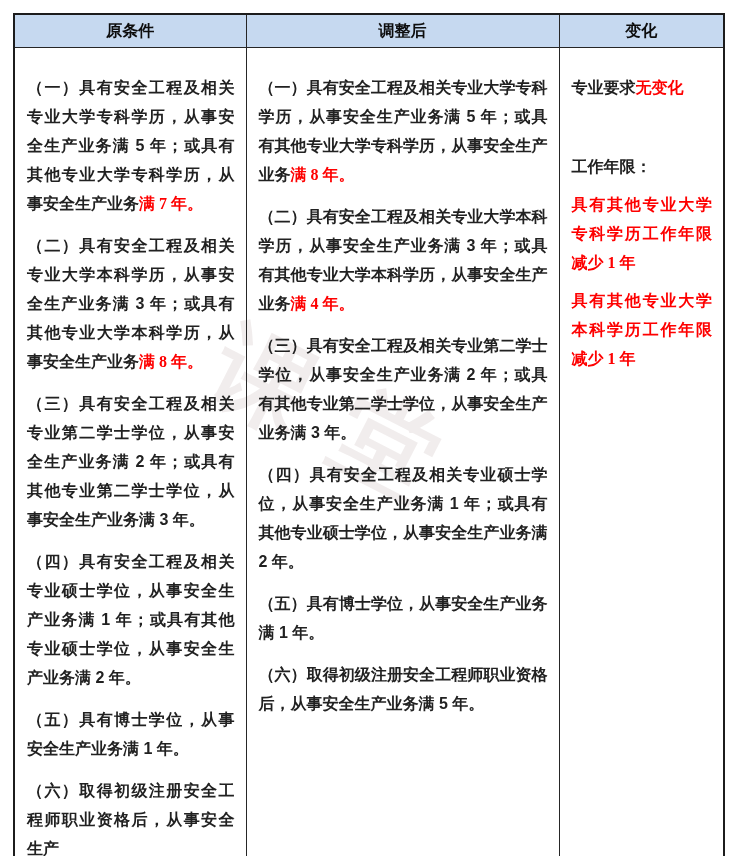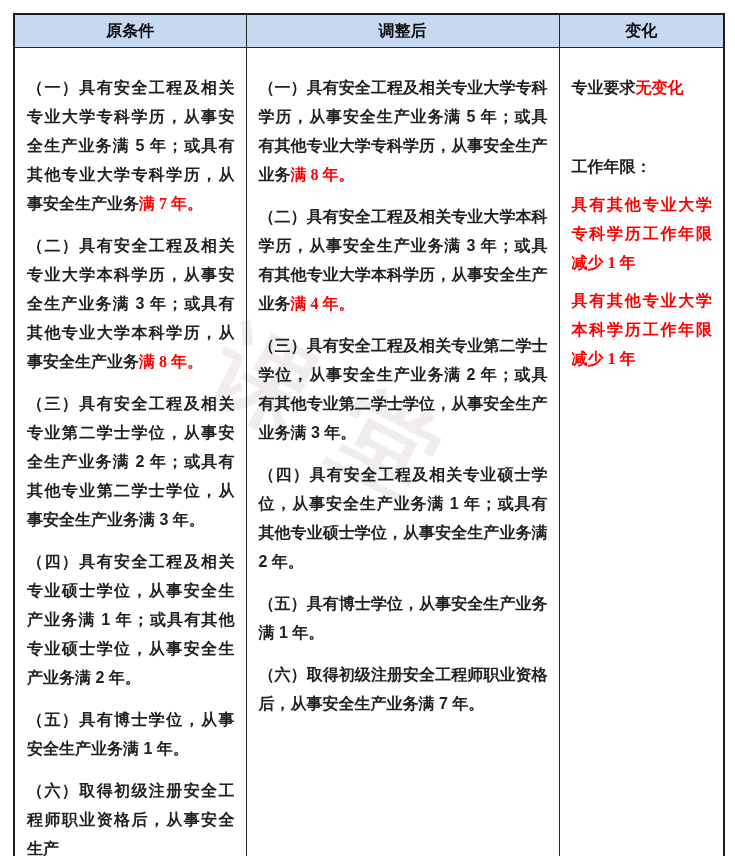--- a/index.html
+++ b/index.html
@@ -103,21 +103,21 @@
               <p class="para"><span>（四）具有安全工程及相关专业硕士学位，从事安全生产业务满 1 年；或具有其他专业硕士学位，从事安全生产业务满 2 年。</span></p>
               <p class="para"><span>（五）具有博士学位，从事安全生产业务满 1 年。</span></p>
               <p class="para"><span>（六）取得初级注册安全工程师职业资格后，从事安全生产</span></p>
             </td>
           <td>
               <p class="para"><span>（一）具有安全工程及相关专业大学专科学历，从事安全生产业务满 5 年；或具有其他专业大学专科学历，从事安全生产业务</span><span class="red">满 8 年。</span></p>
               <p class="para"><span>（二）具有安全工程及相关专业大学本科学历，从事安全生产业务满 3 年；或具有其他专业大学本科学历，从事安全生产业务</span><span class="red">满 4 年。</span></p>
               <p class="para"><span>（三）具有安全工程及相关专业第二学士学位，从事安全生产业务满 2 年；或具有其他专业第二学士学位，从事安全生产业务满 3 年。</span></p>
               <p class="para"><span>（四）具有安全工程及相关专业硕士学位，从事安全生产业务满 1 年；或具有其他专业硕士学位，从事安全生产业务满 2 年。</span></p>
               <p class="para"><span>（五）具有博士学位，从事安全生产业务满 1 年。</span></p>
-              <p class="para"><span>（六）取得初级注册安全工程师职业资格后，从事安全生产业务满 7 年。</span></p>
+              <p class="para"><span>（六）取得初级注册安全工程师职业资格后，从事安全生产业务满 5 年。</span></p>
             </td>
           <td class="changes-cell">
               <p class="para"><span>专业要求</span><span class="red">无变化</span></p>
               <p class="para gap-top"><span>工作年限：</span></p>
               <p class="para"><span class="red">具有其他专业大学专科学历工作年限减少 1 年</span></p>
               <p class="para"><span class="red">具有其他专业大学本科学历工作年限减少 1 年</span></p>
             </td>
         </tr>
 
       </tbody>

